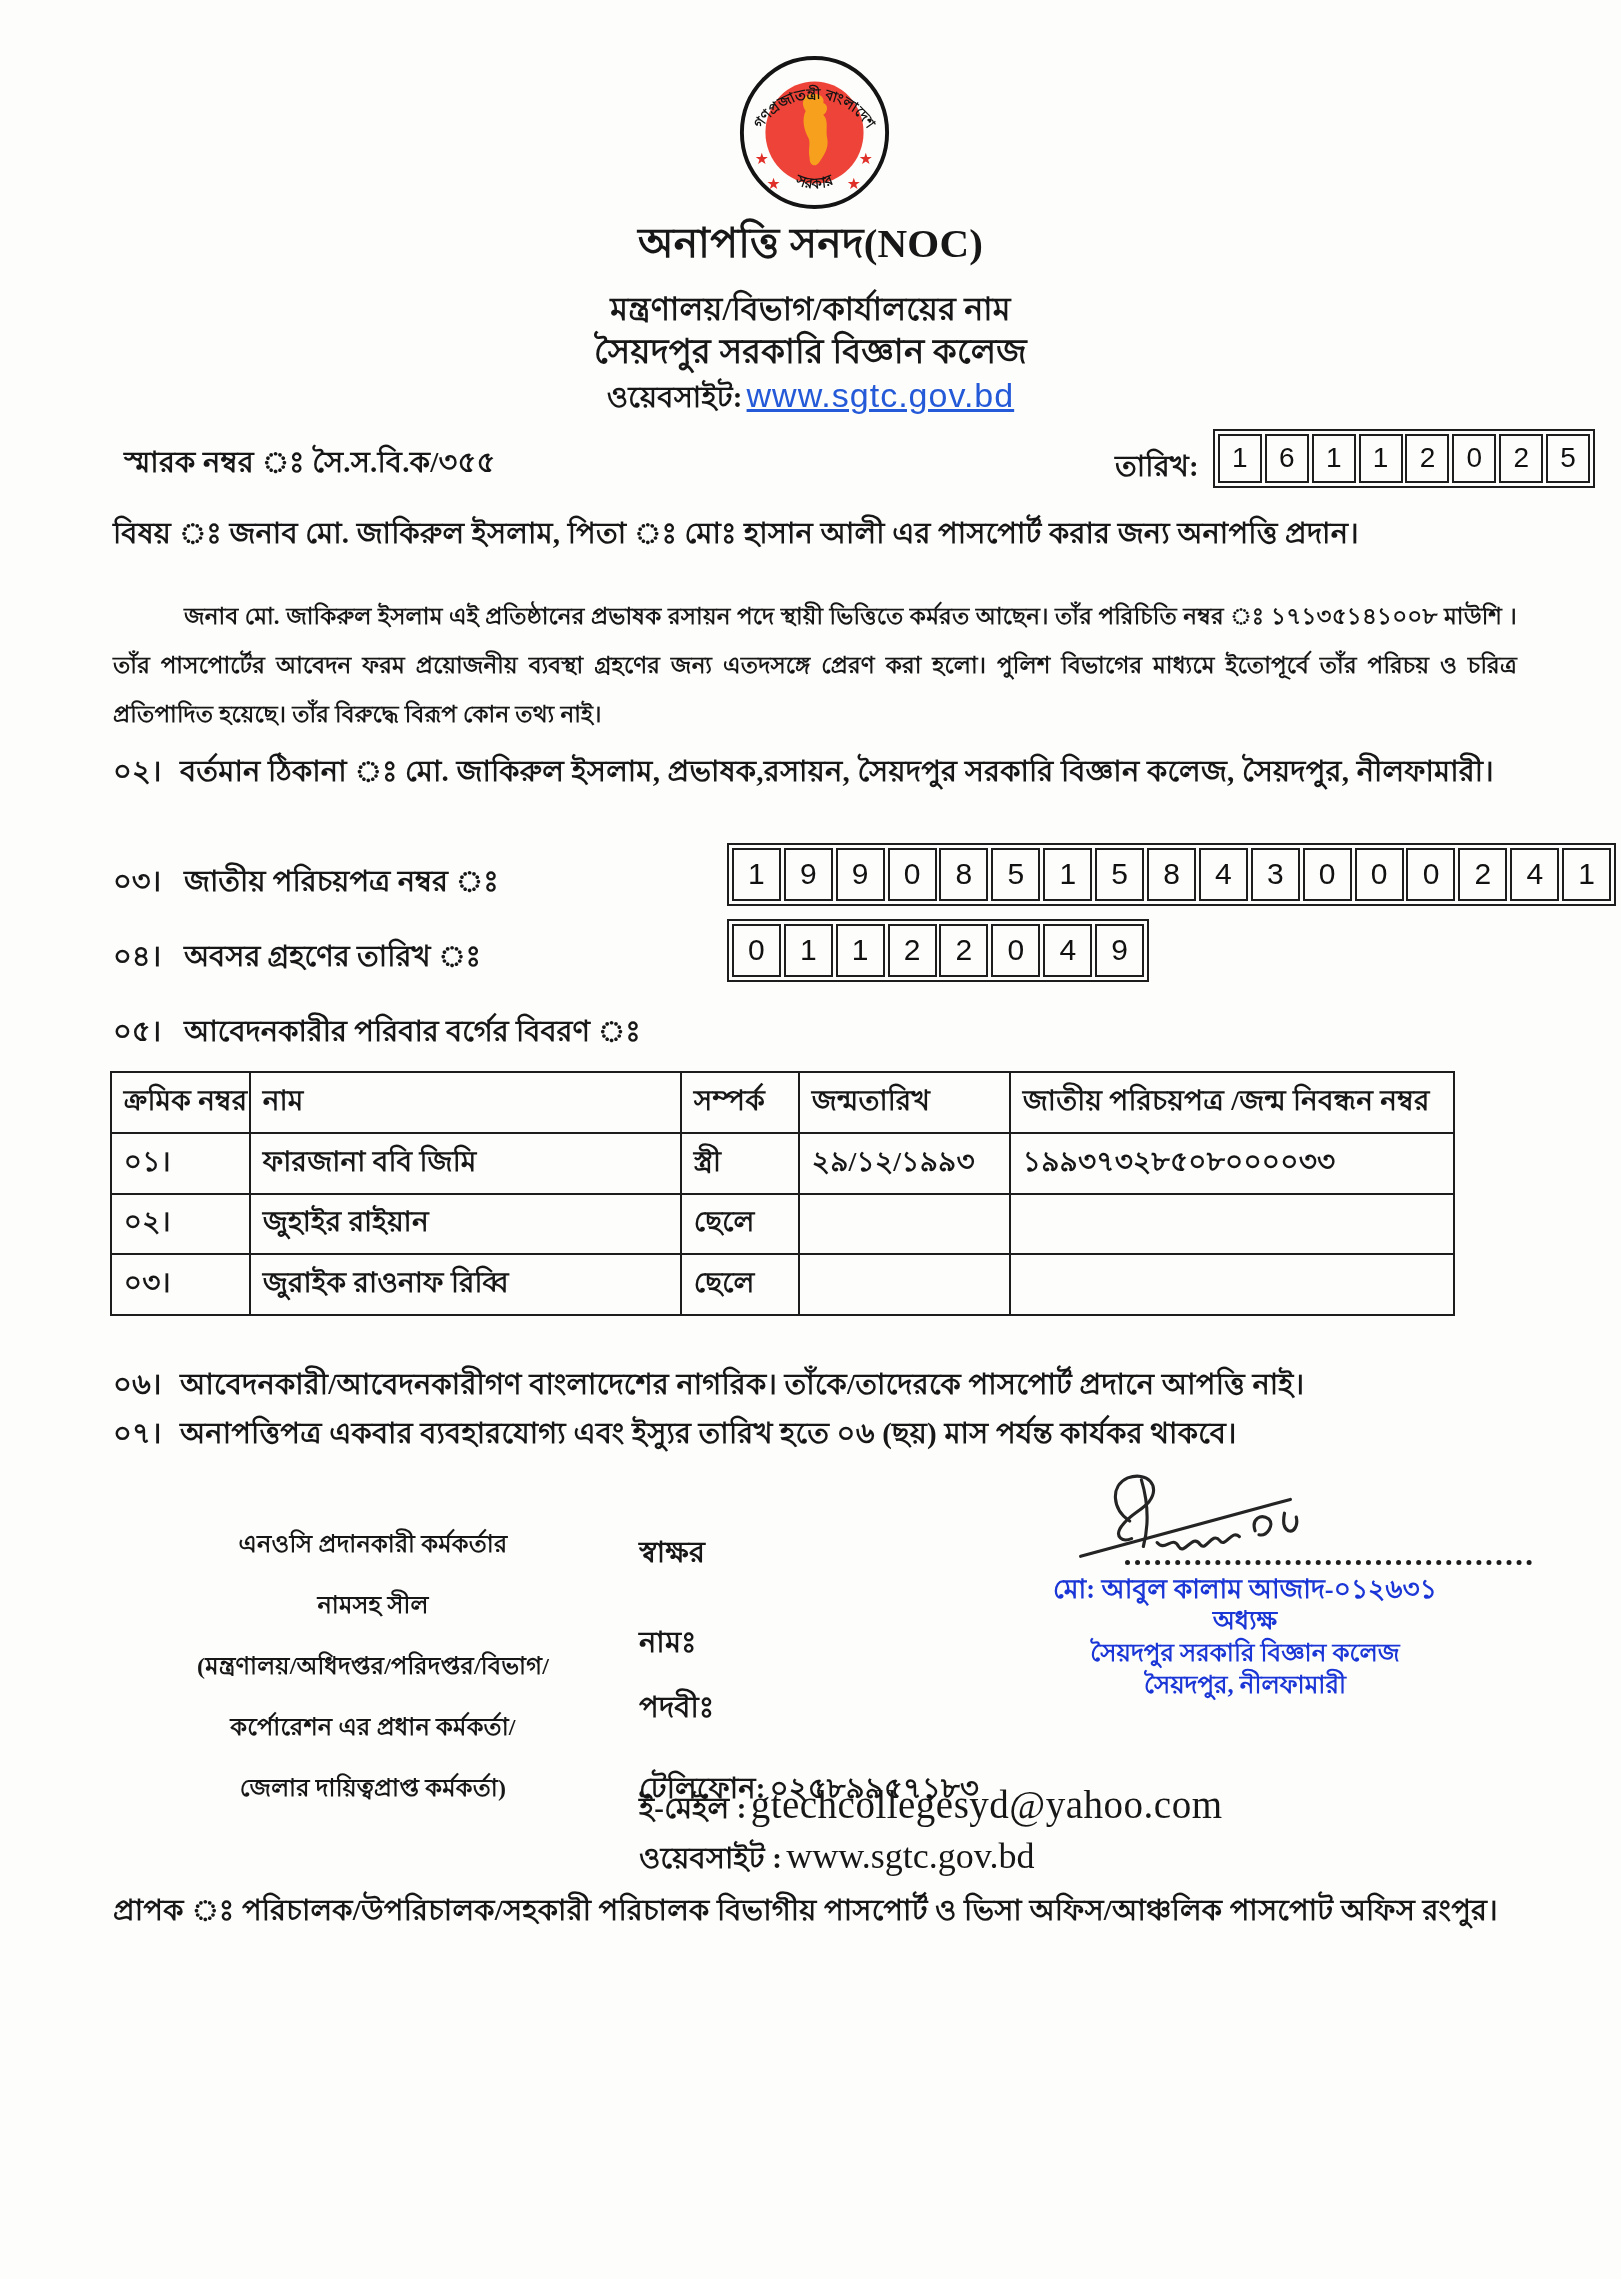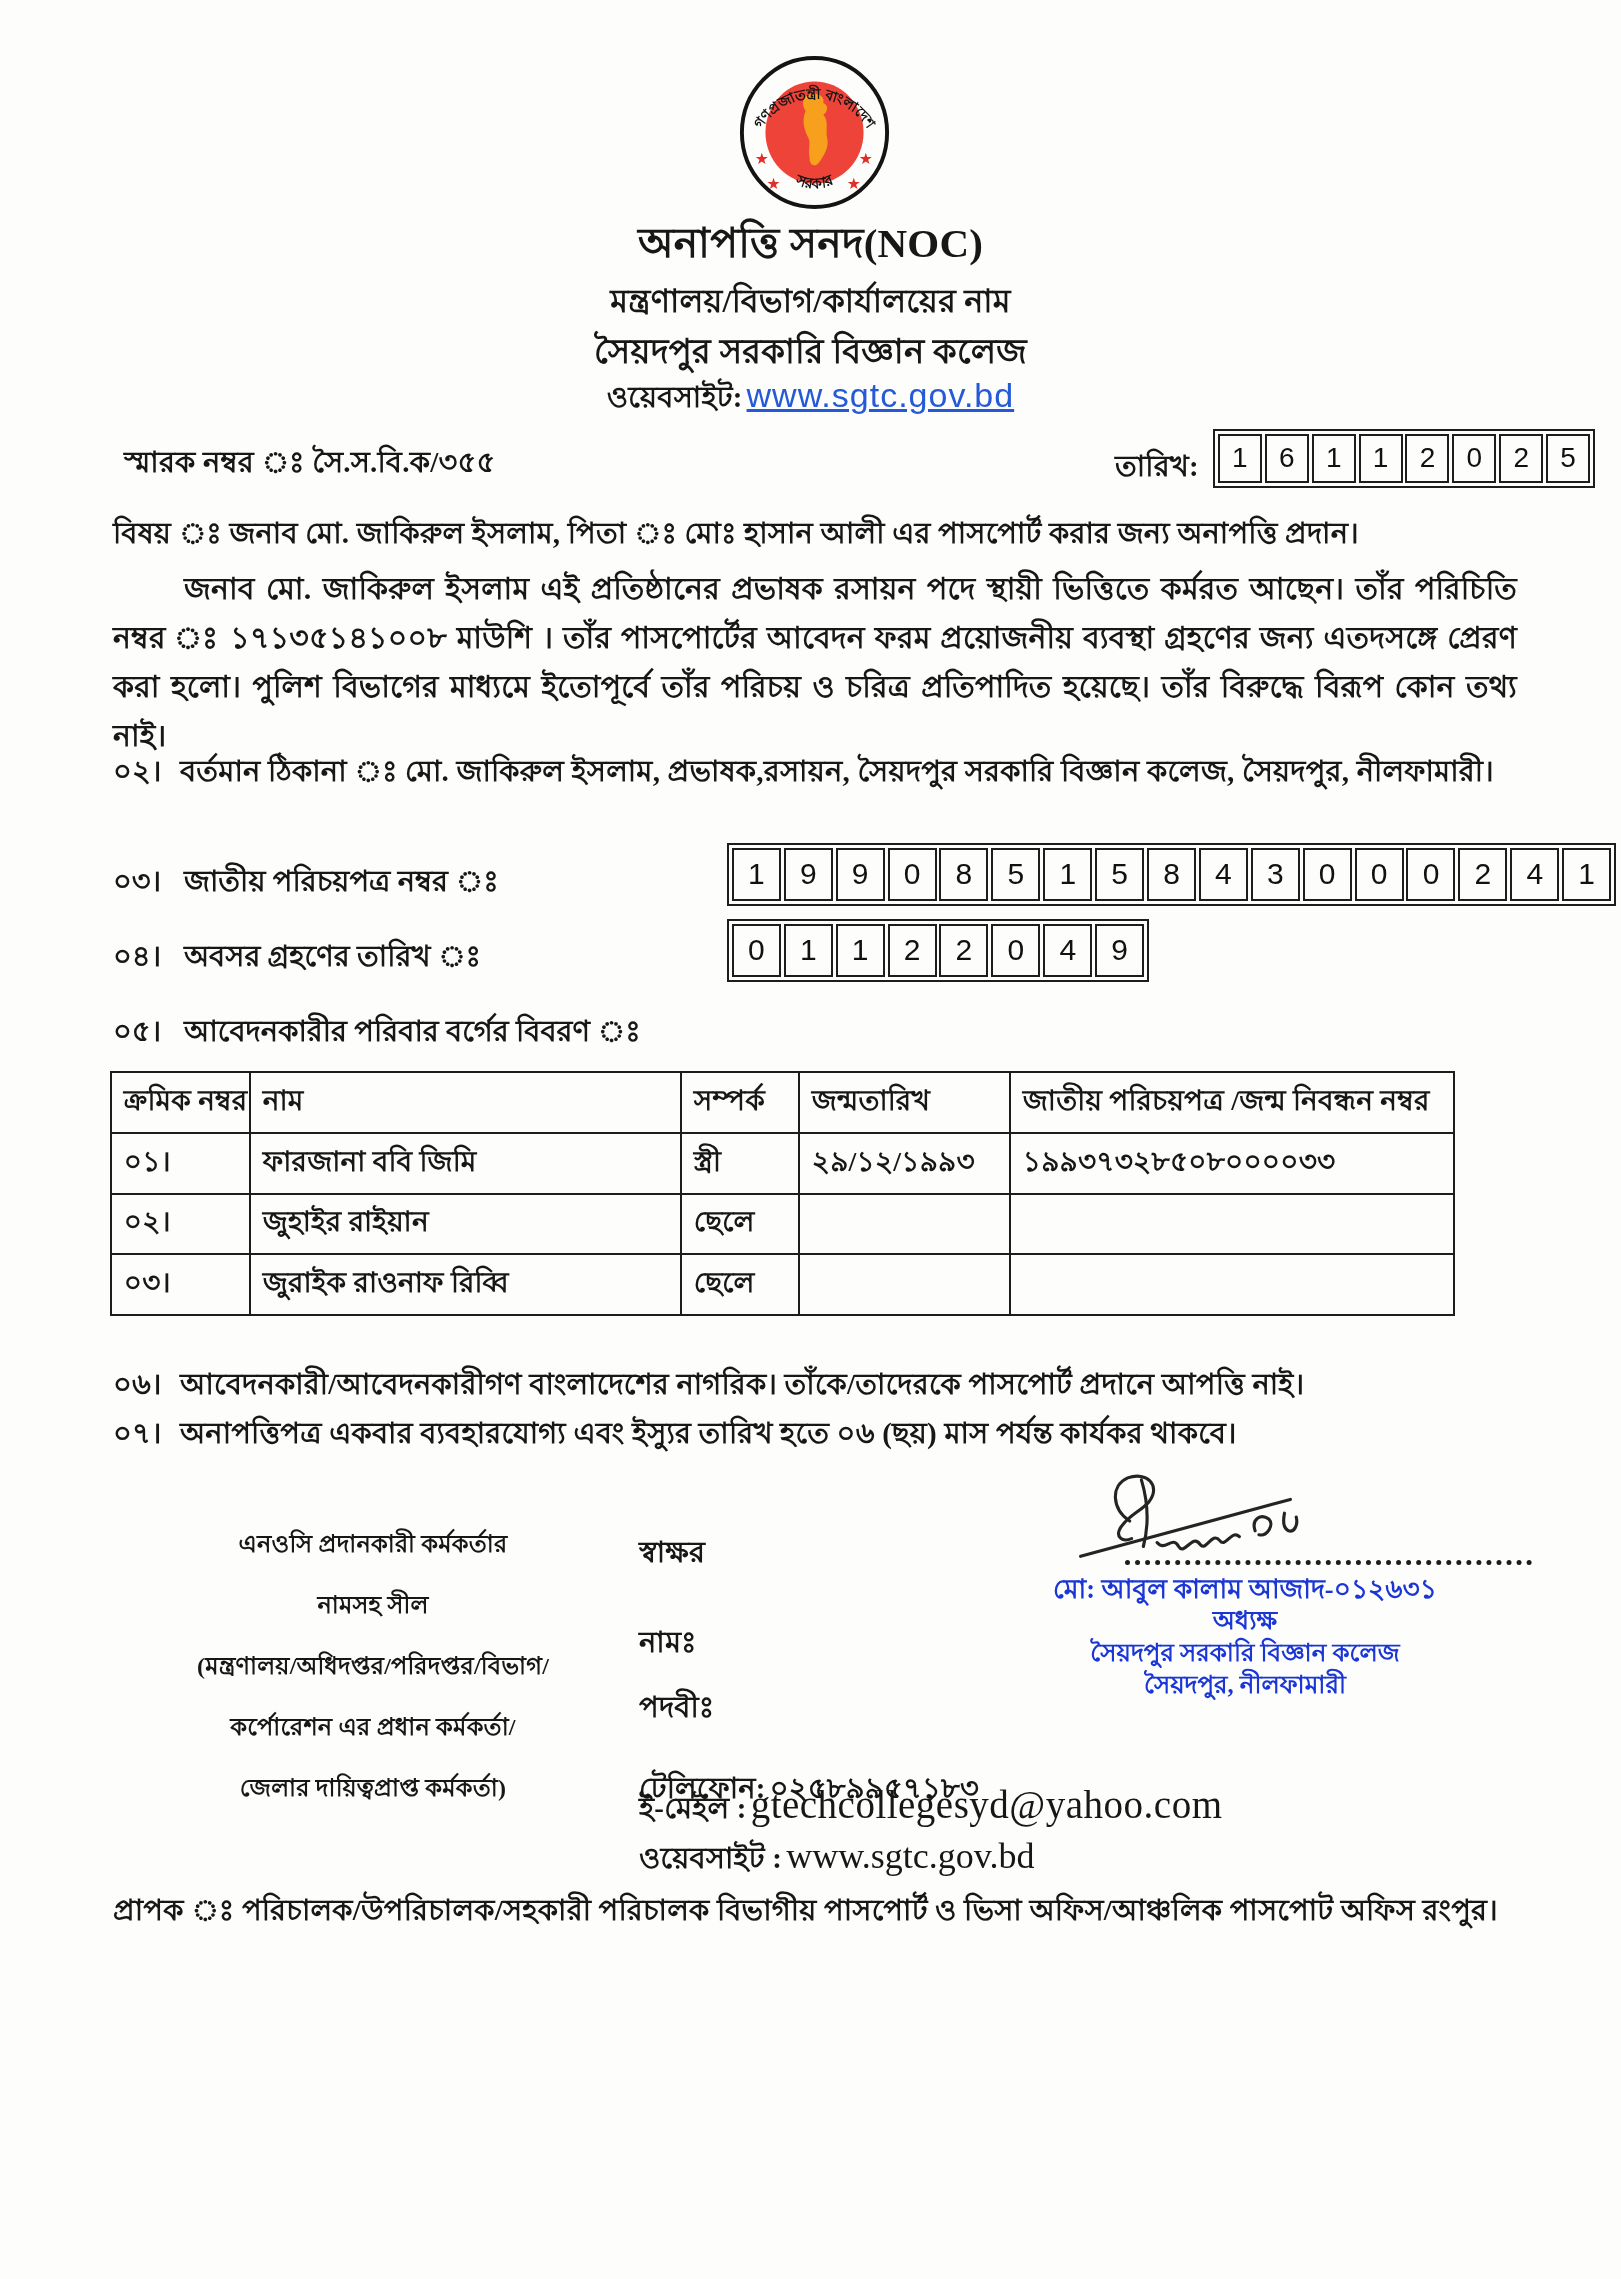--- a/index.html
+++ b/index.html
@@ -13,21 +13,21 @@
   .bn{font-weight:600; letter-spacing:0.2px;}
   .center{text-align:center; left:0; right:0;}
   .doc-title{font-size:41px; font-weight:800;}
   .org-line{font-size:32px; font-weight:700;}
   .college-line{font-size:34px; font-weight:700;}
   .web-line{font-size:29px; font-weight:700;}
   .web-link{color:#2459d8; text-decoration:underline; font-family:"Liberation Sans","DejaVu Sans",sans-serif; font-weight:500; font-size:34px; letter-spacing:1px;}
   .memo-no{font-size:29px; font-weight:700;}
   .date-label{font-size:29px; font-weight:700;}
   .subject{font-size:29px; font-weight:700;}
-  .body-par{font-size:30px; font-weight:600; line-height:49px; text-align:justify; text-indent:71px;}
+  .body-par{font-size:23px; font-weight:600; line-height:49px; text-align:justify; text-indent:71px;margin-top:28px;}
   .item-no{font-size:29px; font-weight:700; display:inline-block; width:67px;}
   .item-text{font-size:29px; font-weight:700;}
   .item-block{font-size:29px; font-weight:700; line-height:49px;}
   
   .boxes{display:flex; gap:2.9px; border:2.9px solid #1d1d1d; padding:2.9px; background:#fdfdfb;}
   .dbox{
     width:45px; height:49px; border:2px solid #1d1d1d; display:flex; align-items:center; justify-content:center;
     font-family:"Liberation Sans","DejaVu Sans",sans-serif; font-size:30px; font-weight:500; color:#111;
   }
   .boxes.small .dbox{width:40px; height:45px; font-size:28px;}
@@ -73,21 +73,21 @@
         <textPath href="#arcBot" startOffset="50%" text-anchor="middle">সরকার</textPath>
       </text>
       <text x="18" y="112" font-size="16" fill="#e02f28">★</text>
       <text x="30" y="138" font-size="16" fill="#e02f28">★</text>
       <text x="124" y="112" font-size="16" fill="#e02f28">★</text>
       <text x="112" y="138" font-size="16" fill="#e02f28">★</text>
     </svg>
   </div>
 
   <div class="abs center doc-title bn" style="top:211px;">অনাপত্তি সনদ(NOC)</div>
-  <div class="abs center org-line bn" style="top:276px;">মন্ত্রণালয়/বিভাগ/কার্যালয়ের নাম</div>
+  <div class="abs center org-line bn" style="top:284px;">মন্ত্রণালয়/বিভাগ/কার্যালয়ের নাম</div>
   <div class="abs center college-line bn" style="top:325px;">সৈয়দপুর সরকারি বিজ্ঞান কলেজ</div>
   <div class="abs center" style="top:374px;">
     <span class="web-line bn">ওয়েবসাইট:</span>
     <a class="web-link" href="#">www.sgtc.gov.bd</a>
   </div>
 
   <div class="abs memo-no bn" style="left:113px; top:439px;margin-left:11px;">স্মারক নম্বর ঃ সৈ.স.বি.ক/৩৫৫</div>
   <div class="abs date-label bn" style="left:1115px; top:443px;">তারিখ:</div>
   <div class="abs boxes small" style="left:1213px; top:429px;">
       <div class="dbox">1</div>

